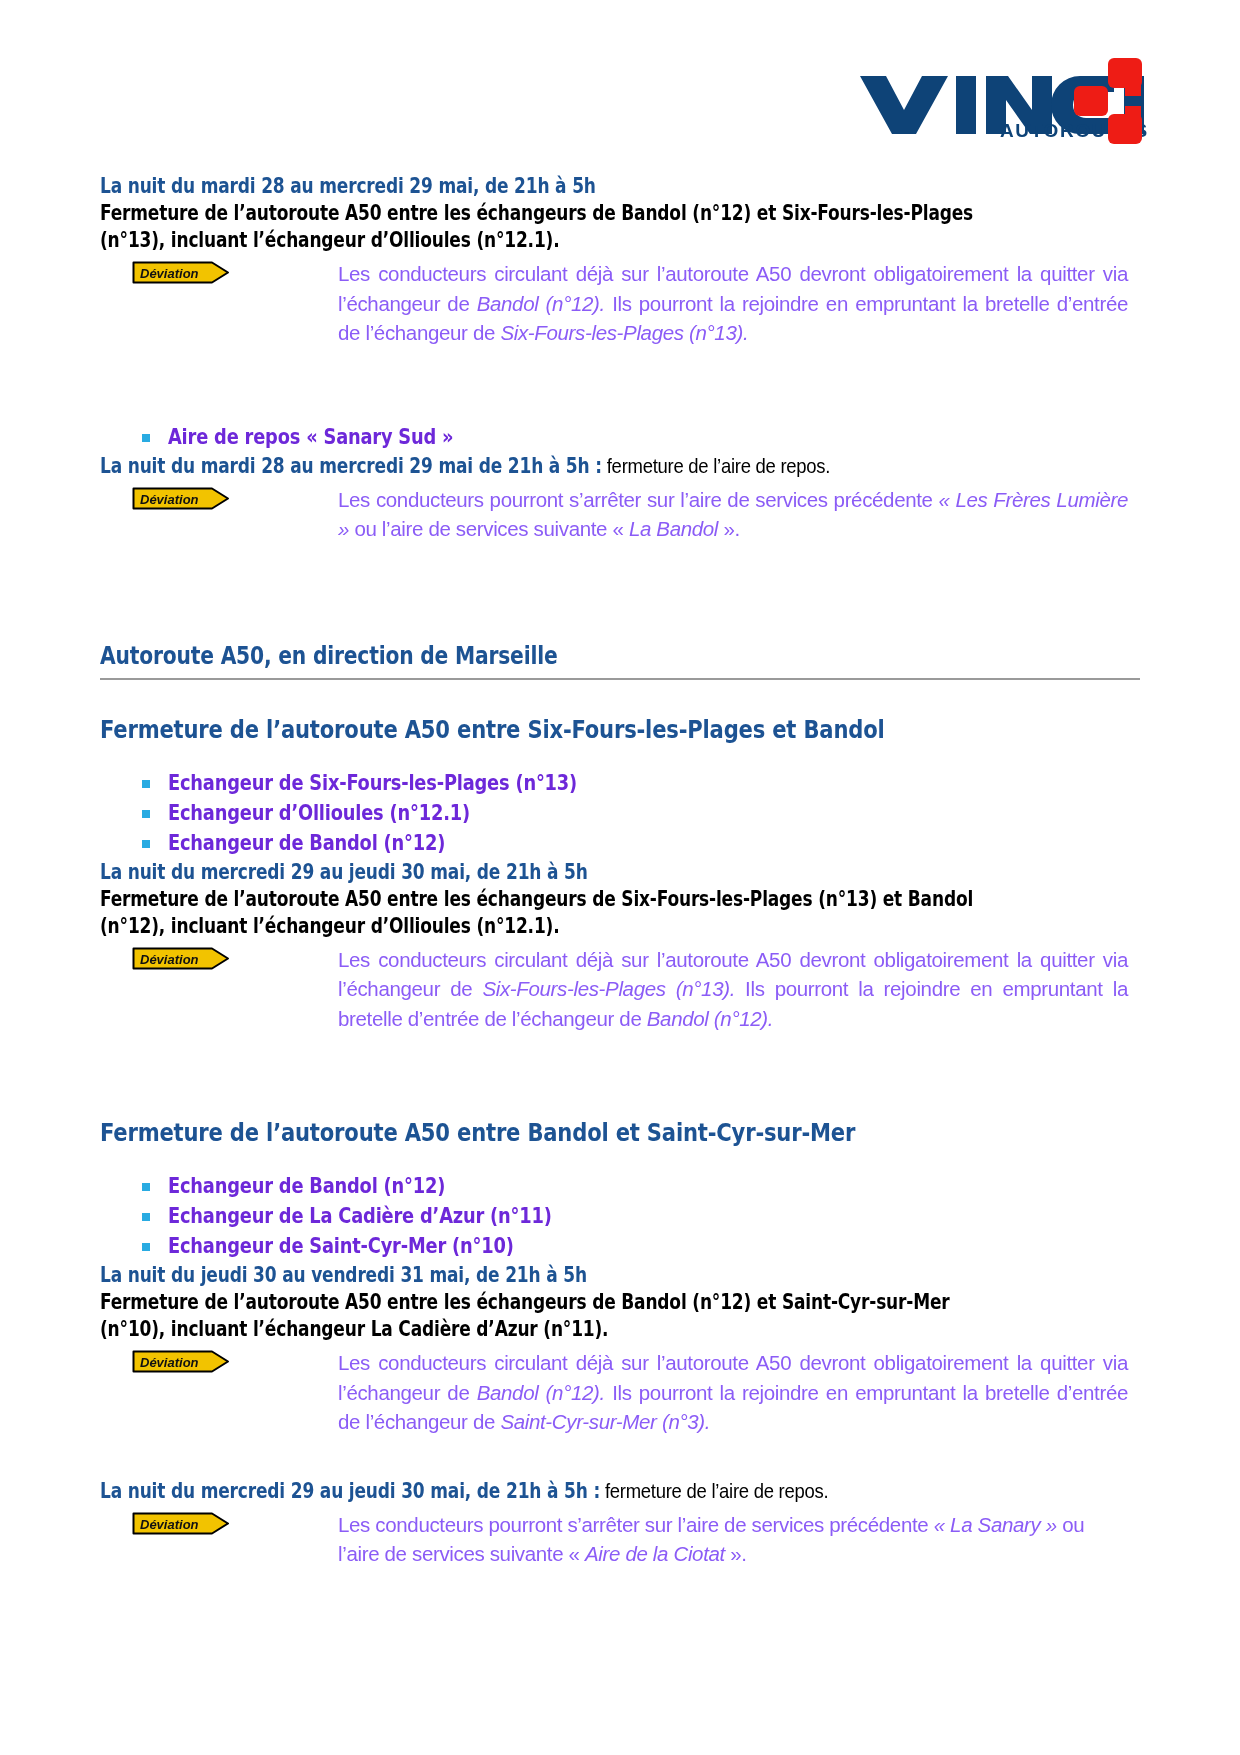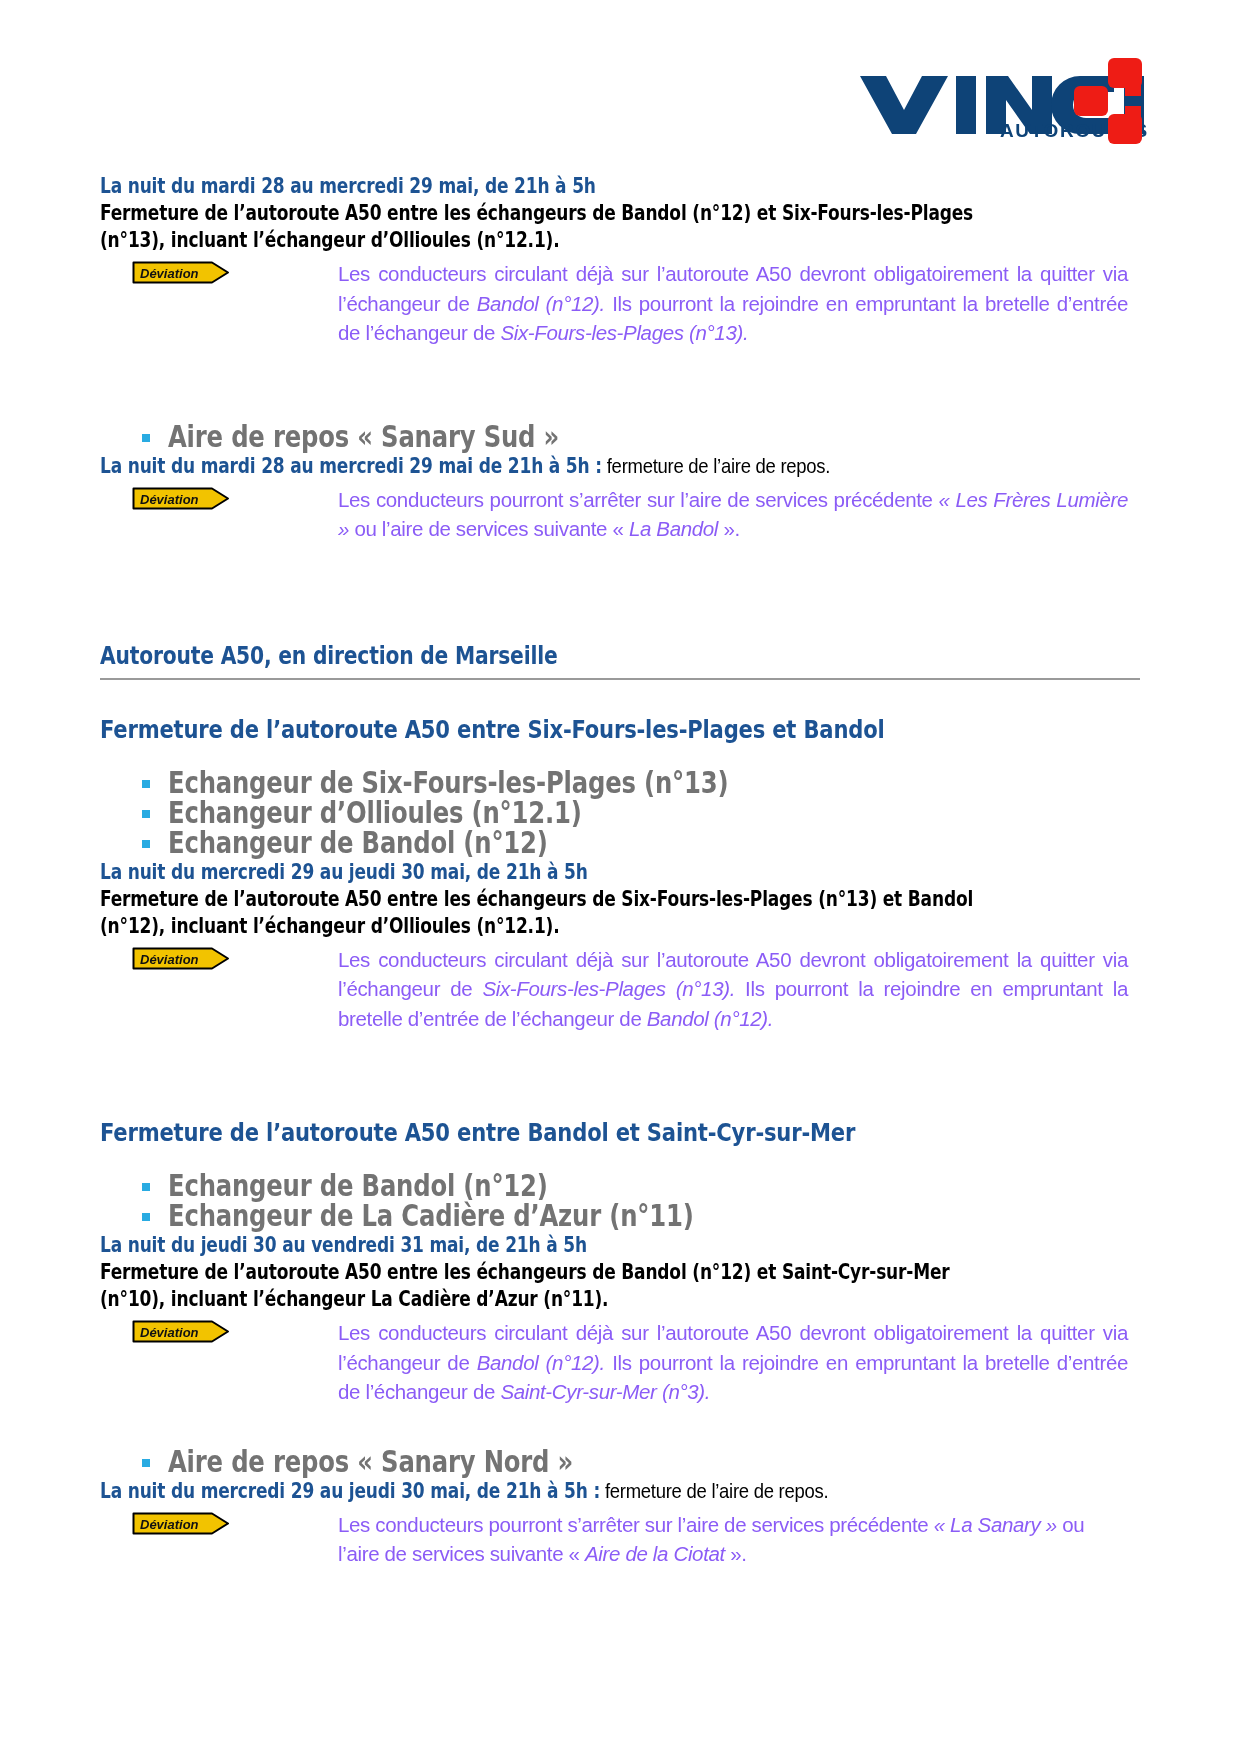--- a/index.html
+++ b/index.html
@@ -87,22 +87,22 @@
     margin: 0;
     transform: scaleX(0.92);
     transform-origin: left center;
     white-space: nowrap;
   }
 
   
   .bullet-list { margin: 0; padding: 0; list-style: none; }
   .bullet-item {
     position: relative;
-    color: #737373;
-    font-size: 30px;
+    color: #6d28d9;
+    font-size: 22px;
     line-height: 30px;
     padding-left: 68px;
     white-space: nowrap;
   }
   .bullet-item .btxt {
     display: inline-block;
     transform: scaleX(0.9);
     transform-origin: left center;
   }
   .bullet-item::before {
@@ -258,20 +258,21 @@
     <div style="height:82px"></div>
 
     <div>
       <p class="cond sub-head">Fermeture de l’autoroute A50 entre Bandol et Saint-Cyr-sur-Mer</p>
 
       <div style="height:22px"></div>
 
       <ul class="bullet-list">
         <li class="cond bullet-item"><span class="btxt">Echangeur de Bandol (n°12)</span></li>
         <li class="cond bullet-item"><span class="btxt">Echangeur de La Cadière d’Azur (n°11)</span></li>
+        <li class="cond bullet-item"><span class="btxt">Echangeur de Saint-Cyr-Mer (n°10)</span></li>
       </ul>
 
       <p class="cond date-line">La nuit du jeudi 30 au vendredi 31 mai, de 21h à 5h</p>
       <p class="cond body-bold">Fermeture de l’autoroute A50 entre les échangeurs de Bandol (n°12) et Saint-Cyr-sur-Mer</p>
       <p class="cond body-bold">(n°10), incluant l’échangeur La Cadière d’Azur (n°11).</p>
 
       <div style="height:6px"></div>
 
       <div class="dev-block">
         <div class="dev-badge">
@@ -280,23 +281,20 @@
             <text x="8" y="16.5" font-family="Liberation Sans, sans-serif" font-style="italic" font-weight="bold" font-size="13" fill="#111111">Déviation</text>
           </svg>
         </div>
         <p class="dev-text"><span>Les conducteurs circulant déjà sur l’autoroute A50 devront obligatoirement la quitter via l’échangeur de </span><i>Bandol (n°12).</i><span> Ils pourront la rejoindre en empruntant la bretelle d’entrée de l’échangeur de </span><i>Saint-Cyr-sur-Mer (n°3).</i></p>
       </div>
     </div>
 
     <div style="height:40px"></div>
 
     <div>
-      <ul class="bullet-list">
-        <li class="cond bullet-item"><span class="btxt">Aire de repos « Sanary Nord »</span></li>
-      </ul>
       <p class="cond date-line"><span>La nuit du mercredi 29 au jeudi 30 mai, de 21h à 5h :</span><span class="blk normal-run"> fermeture de l’aire de repos.</span></p>
 
       <div style="height:6px"></div>
 
       <div class="dev-block">
         <div class="dev-badge">
           <svg width="98" height="23" viewBox="0 0 98 23" xmlns="http://www.w3.org/2000/svg">
             <path d="M1.5,1.5 L80,1.5 L96,11.5 L80,21.5 L1.5,21.5 Z" fill="#F2C300" stroke="#000000" stroke-width="2" stroke-linejoin="round"></path>
             <text x="8" y="16.5" font-family="Liberation Sans, sans-serif" font-style="italic" font-weight="bold" font-size="13" fill="#111111">Déviation</text>
           </svg>

